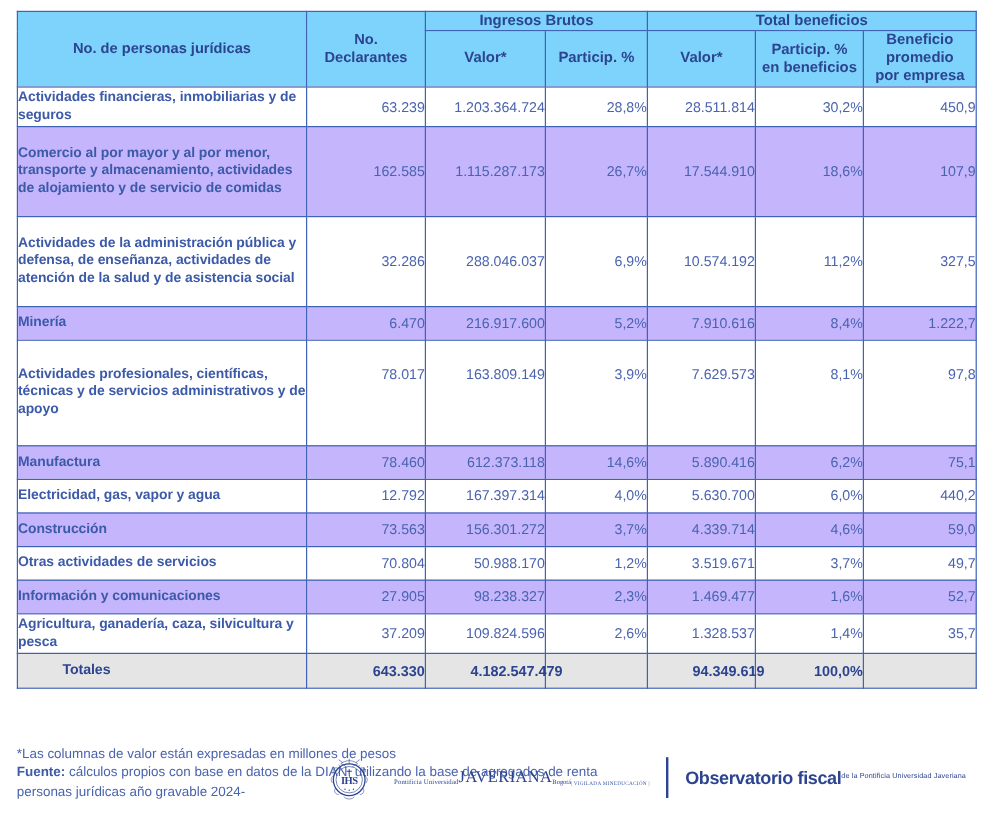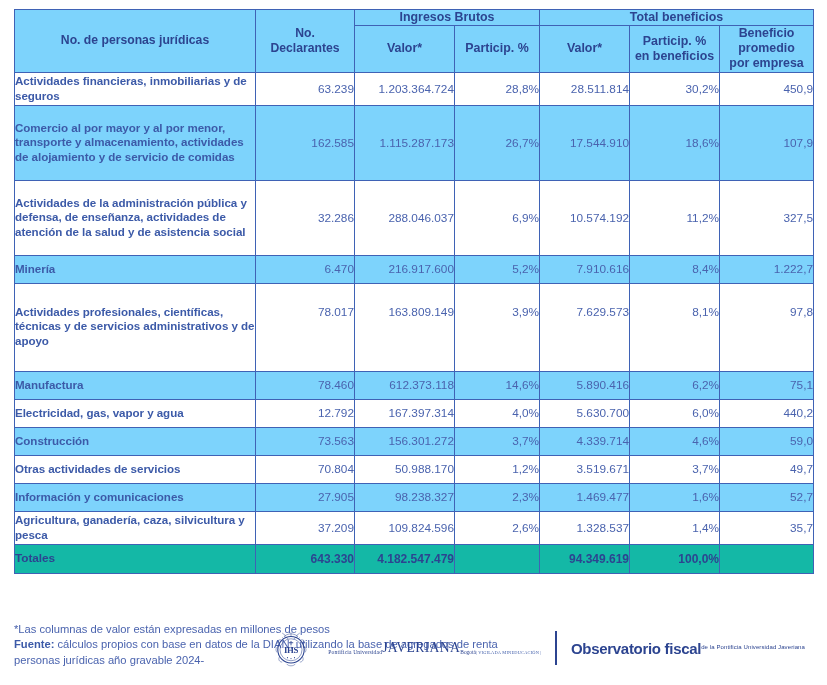--- a/index.html
+++ b/index.html
@@ -61,37 +61,38 @@
     letter-spacing: -0.05px;
   }
   .num {
     color: #4a63ae;
     font-weight: normal;
     text-align: right;
     padding: 6px 8px 6px 4px;
     font-size: 11.8px;
     white-space: nowrap;
   }
-  tr.alt td { background: #7dd3fc; margin-top: 20px; }
+  tr.alt td { background: #c4b5fd; margin-top: 20px; }
   tr.plain td { background: #ffffff; }
 
   
   tr.tall td { height: 66px; vertical-align: top; padding-top: 21px; }
   tr.tall td.num { vertical-align: top; }
 
   tr.row-h2 td { height: 32px; }
   tr.row-h4 td { height: 74px; }
   tr.row-h1 td { height: 27px; }
 
   
   tr.totals td {
-    background: #14b8a6;
+    background: #e5e5e5;
     font-weight: bold;
     color: #2c4490;
     height: 28px;
+    padding-left: 37px;
   }
   tr.totals td.lbl { font-size: 11.8px; }
   tr.totals td.num { font-size: 12px; color: #2c4490; font-weight: bold; }
 
   
   table.fiscal { border: 1.5px solid #3f62b5; }
 
   
   .footer {
     position: absolute;

